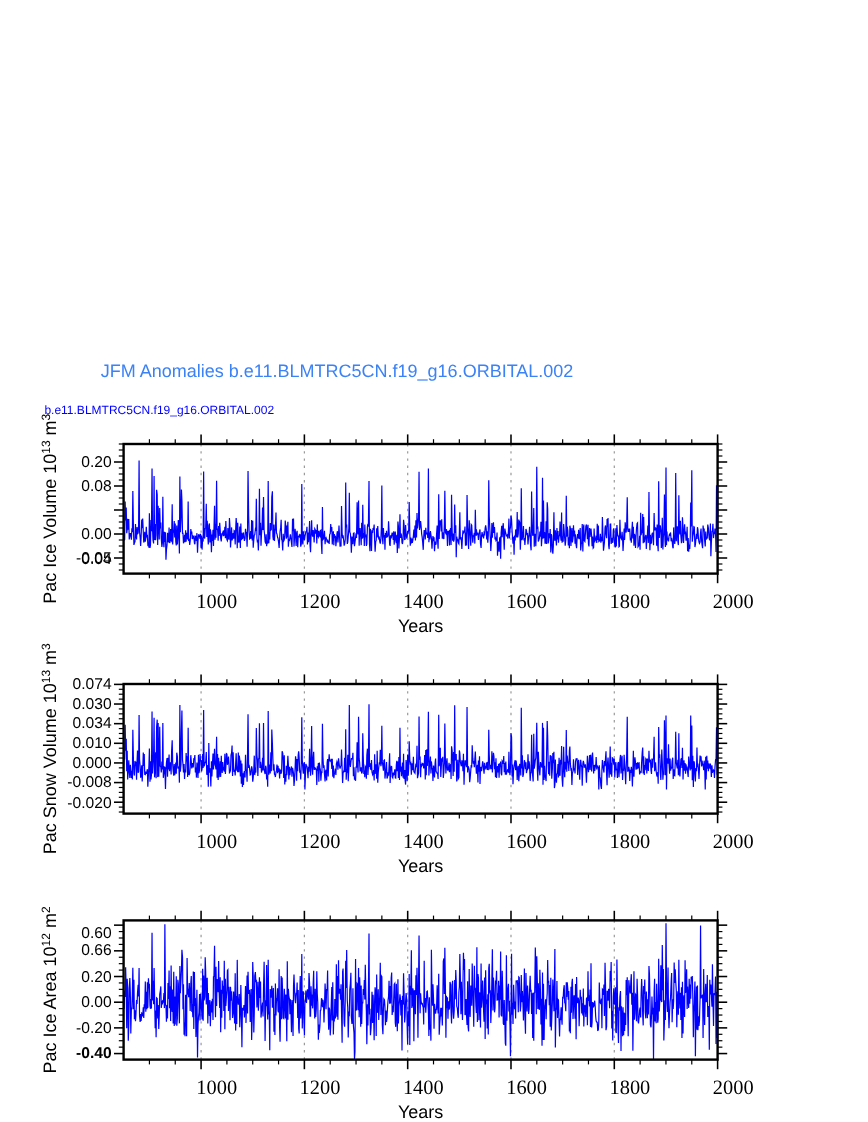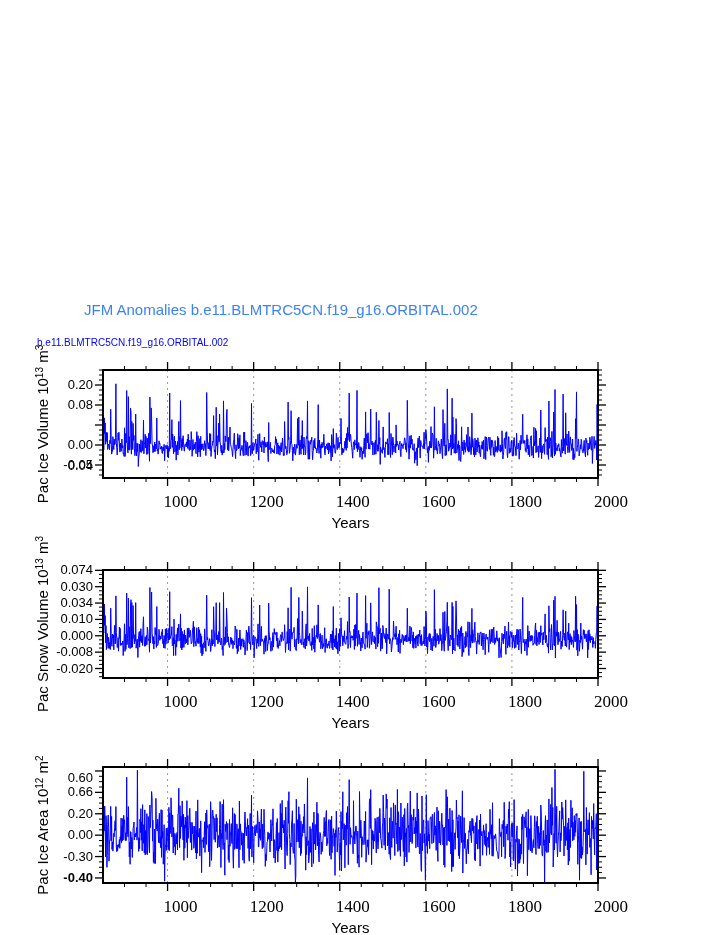--- a/index.html
+++ b/index.html
@@ -356,21 +356,21 @@
       <div class="ytick-label" style="left: 33px; width: 60px; top: 562.327px;">0.074</div>
       <div class="xaxis-title" style="left: 290.5px; top: 714px;">Years</div>
       <div class="yaxis-title" style="left: 42px; top: 624px;"><span>Pac Snow Volume 10</span><span class="sup">13</span><span> m</span><span class="sup">3</span></div>
       <div class="xtick-label" style="left: 137.565px; top: 897px;">1000</div>
       <div class="xtick-label" style="left: 223.652px; top: 897px;">1200</div>
       <div class="xtick-label" style="left: 309.739px; top: 897px;">1400</div>
       <div class="xtick-label" style="left: 395.826px; top: 897px;">1600</div>
       <div class="xtick-label" style="left: 481.913px; top: 897px;">1800</div>
       <div class="xtick-label" style="left: 568px; top: 897px;">2000</div>
       <div class="ytick-label" style="left: 33px; width: 60px; top: 869.97px; font-weight: bold;">-0.40</div>
-      <div class="ytick-label" style="left: 33px; width: 60px; top: 848.568px;">-0.30</div>
+      <div class="ytick-label" style="left: 33px; width: 60px; top: 848.568px;">-0.20</div>
       <div class="ytick-label" style="left: 33px; width: 60px; top: 827.166px;">0.00</div>
       <div class="ytick-label" style="left: 33px; width: 60px; top: 805.764px;">0.20</div>
       <div class="ytick-label" style="left: 33px; width: 60px; top: 784.362px;">0.66</div>
       <div class="ytick-label" style="left: 33px; width: 60px; top: 770px;">0.60</div>
       <div class="xaxis-title" style="left: 290.5px; top: 919px;">Years</div>
       <div class="yaxis-title" style="left: 42px; top: 825px;"><span>Pac Ice Area 10</span><span class="sup">12</span><span> m</span><span class="sup">2</span></div>
     </div>
 </div>
 
 </body></html>

